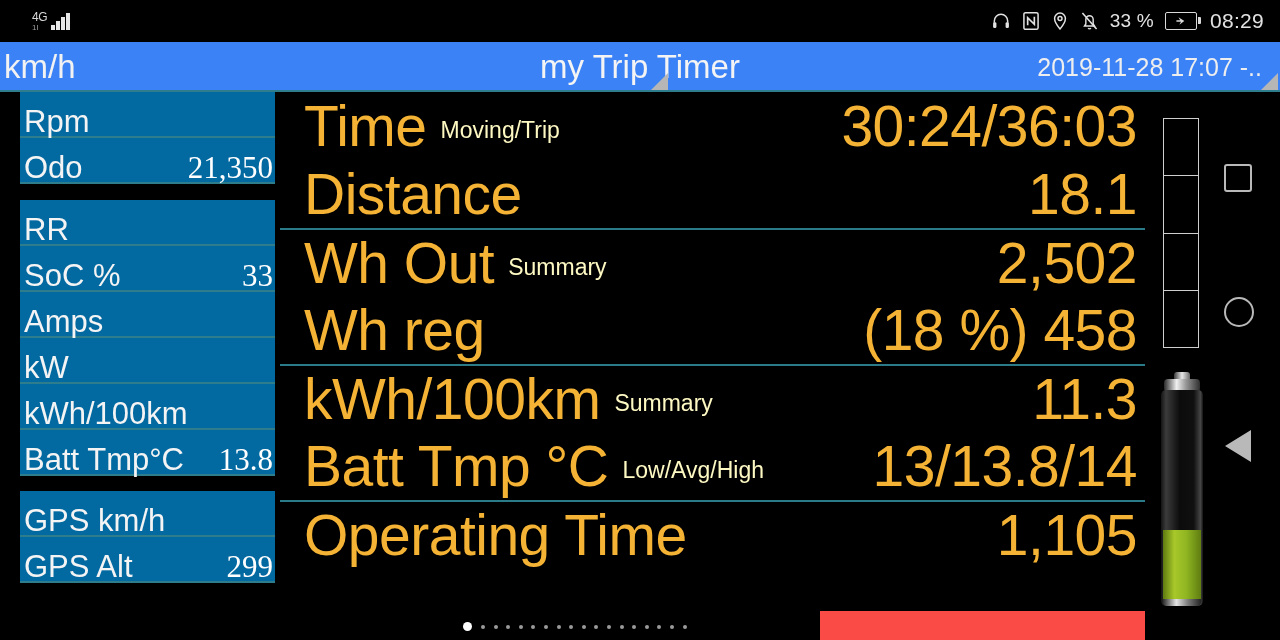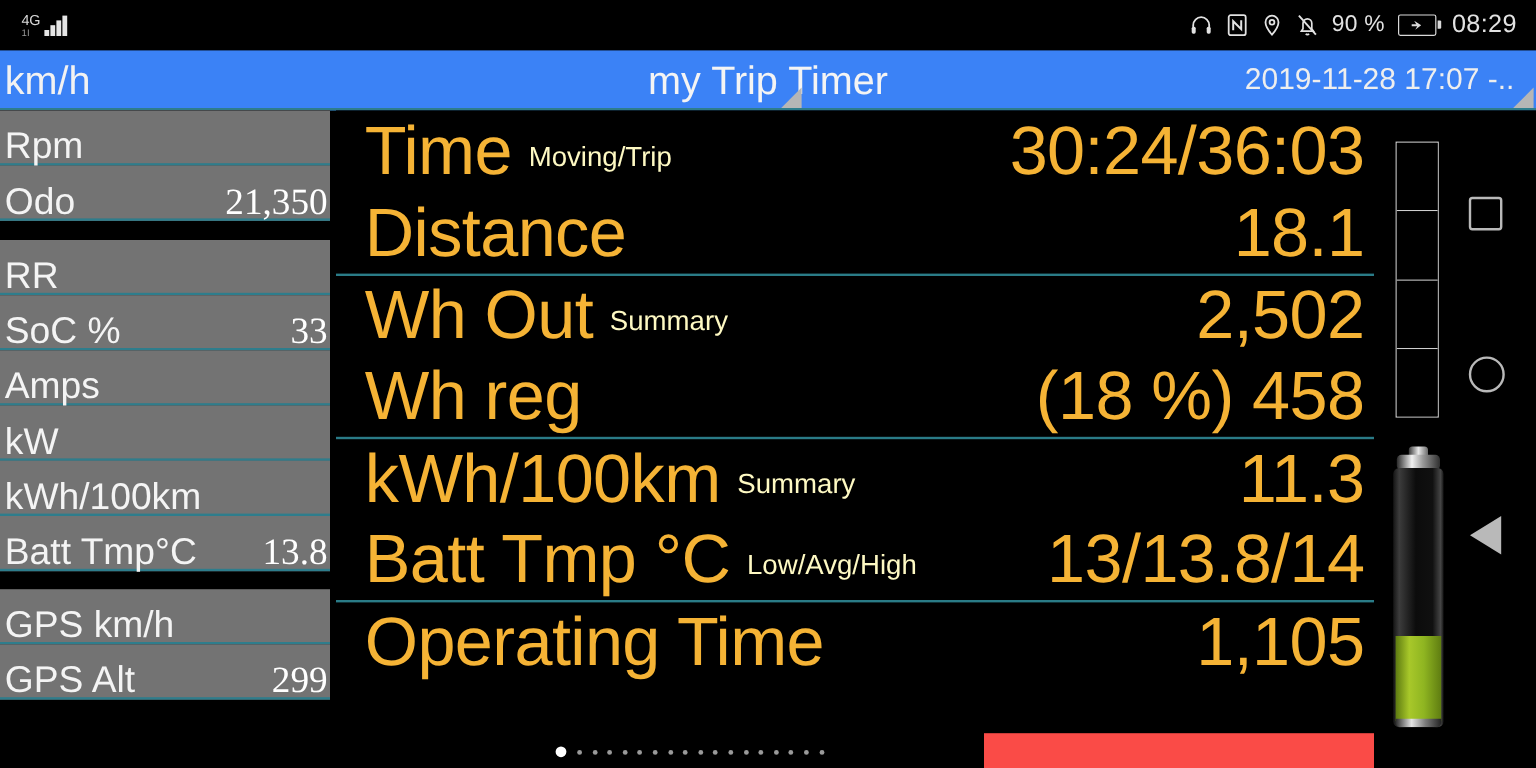--- a/index.html
+++ b/index.html
@@ -24,21 +24,21 @@
   
   .statusbar {
     position: absolute;
     left: 0; top: 0;
     width: 1280px; height: 42px;
     background: #000;
     color: #cfcfcf;
   }
   .sb-left {
     position: absolute;
-    left: 18px; top: 0;
+    left: 32px; top: 0;
     height: 42px;
     display: flex;
     align-items: center;
     gap: 3px;
   }
   .net-label {
     display: flex;
     flex-direction: column;
     align-items: flex-start;
     line-height: 1;
@@ -151,26 +151,27 @@
   .sidebar {
     position: absolute;
     left: 0; top: 92px;
     width: 275px; height: 548px;
     background: #000;
   }
   .sb-group { background: #000; }
   .sb-row {
     position: relative;
     height: 46px;
-    background: #737373;
+    background: #0369a1;
     border-bottom: 2px solid #2e7d8c;
     display: flex;
     align-items: center;
     padding: 16px 2px 0 4px;
     box-sizing: border-box;
+    margin-left: 20px;
   }
   .sb-row .lbl {
     font-size: 31px;
     color: #f4f4f4;
     white-space: nowrap;
   }
   .sb-row .val {
     margin-left: auto;
     font-size: 31px;
     color: #ffffff;
@@ -383,21 +384,21 @@
           <circle cx="10" cy="9" r="2.4"></circle>
         </svg>
       </span>
       <span class="ico">
         <svg width="19" height="20" viewBox="0 0 22 24" fill="none" stroke="#e2e2e2" stroke-width="1.7">
           <path d="M5 18h12l-1.6-2.4V10a4.4 4.4 0 0 0-8.8 0v5.6L5 18z"></path>
           <path d="M9.4 20.6a1.9 1.9 0 0 0 3.2 0"></path>
           <path d="M2.5 2.5l17 19" stroke-width="1.9"></path>
         </svg>
       </span>
-      <span class="sb-pct">90 %</span>
+      <span class="sb-pct">33 %</span>
       <span class="batt-ico">
         <svg width="16" height="10" viewBox="0 0 18 12" fill="#d9d9d9">
           <path d="M13 6L6 1.5 8 5H3.5v2H9l-2 3.5L13 6z"></path>
         </svg>
       </span>
       <span class="sb-time">08:29</span>
     </div>
   </div>
 
   <div class="titlebar">

